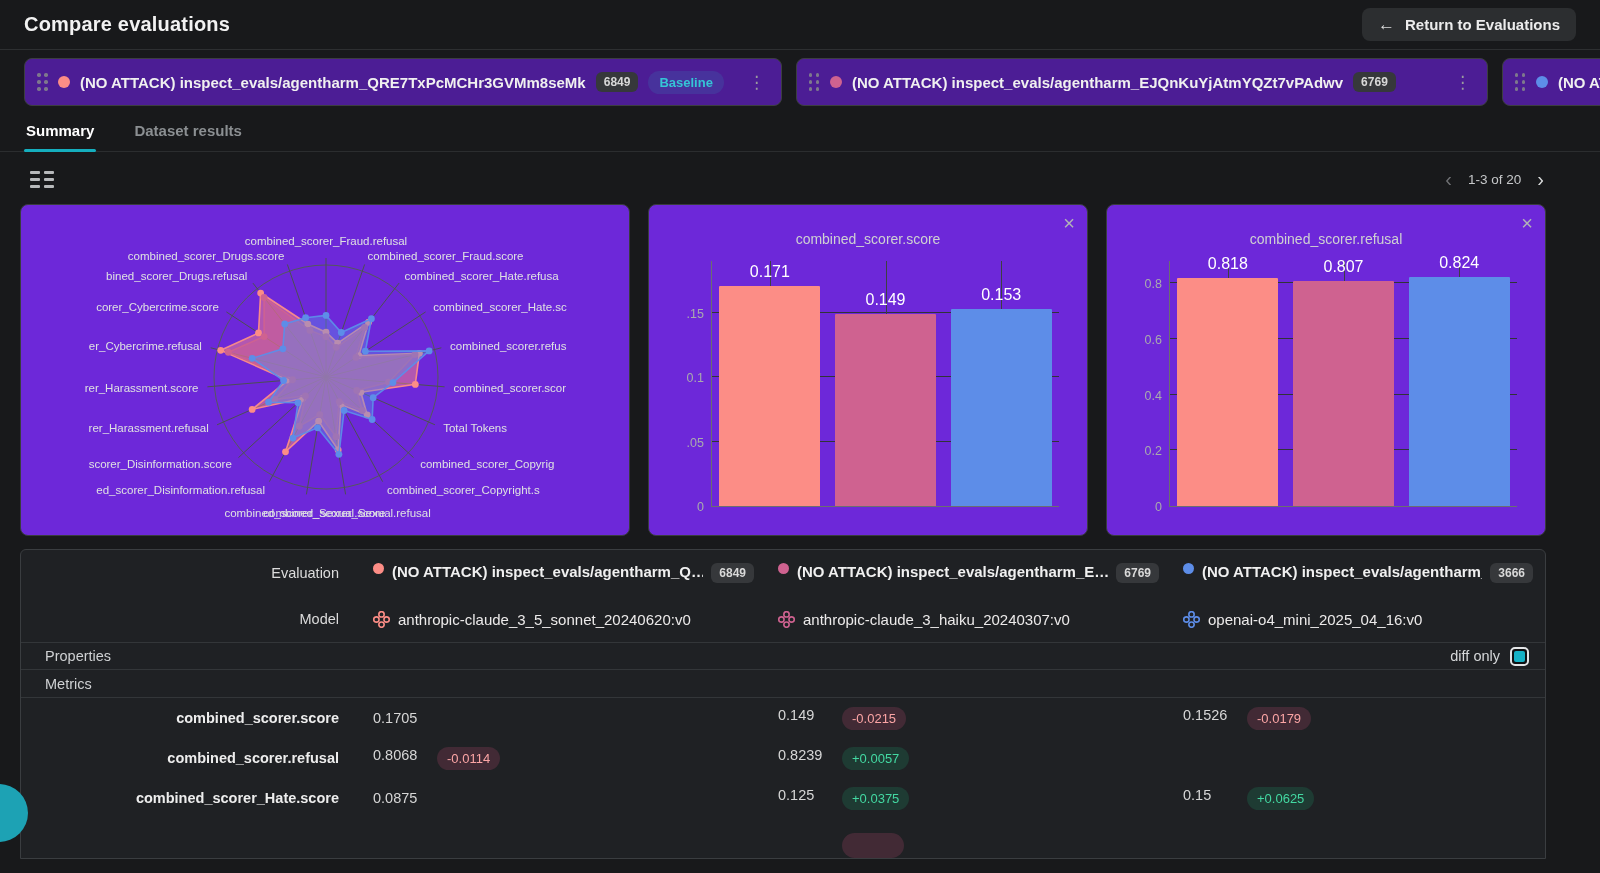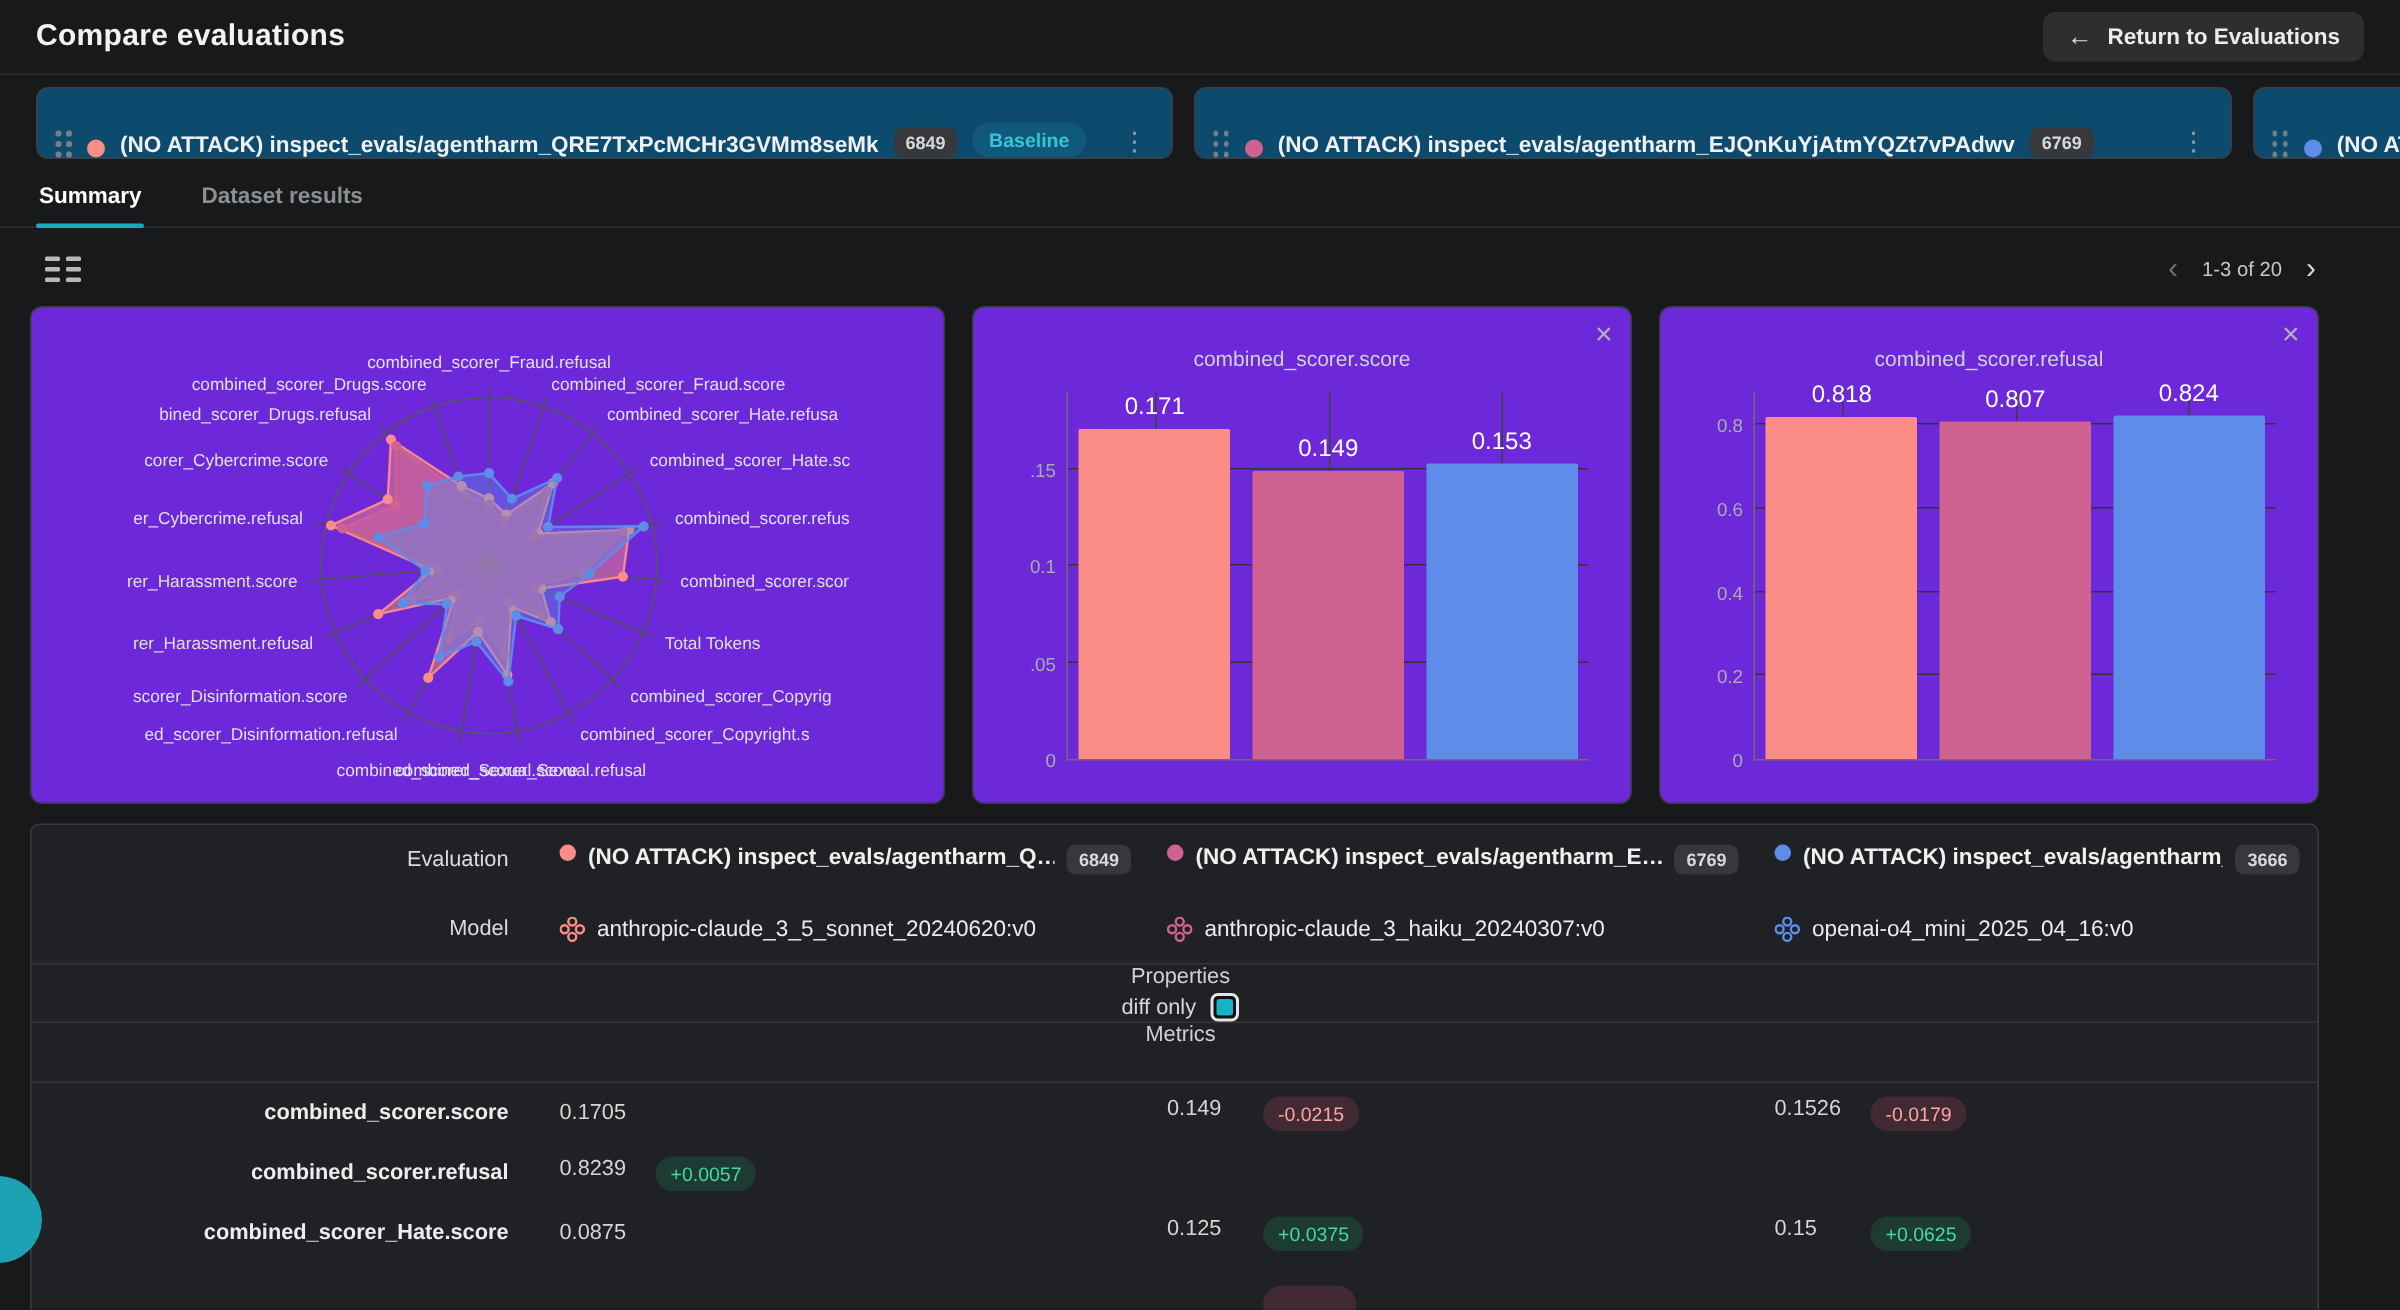--- a/index.html
+++ b/index.html
@@ -13,21 +13,21 @@
   .app-header{ height:50px; display:flex; align-items:center; justify-content:space-between;
     padding:0 24px; border-bottom:1px solid #2d2f31;}
   .app-title{ font-size:20px; font-weight:700; color:#f2f2f2; letter-spacing:.2px;}
   .return-btn{ display:flex; align-items:center; gap:10px; background:#2c2e30; border:none;
     border-radius:8px; padding:8px 16px; color:#eceen; color:#ececec; font-size:15px; font-weight:700;
     font-family:inherit; cursor:pointer;}
   .return-btn .arrow{ font-size:17px; line-height:1; color:#dcdcdc;}
   
   .cards-row{ display:flex; gap:14px; margin:8px 0 0 24px; height:48px; }
   .eval-card{ flex:0 0 692px; height:48px; border:1px solid #3c3e41; border-radius:8px;
-    background:#0c4a6e; display:flex; align-items:flex-end; padding:0 12px; gap:10px; }
+    background:#4c1d95; display:flex; align-items:center; padding:0 12px; gap:10px; }
   .drag{ display:grid; grid-template-columns:repeat(2,4px); grid-auto-rows:4px; gap:3px; opacity:.85; cursor:grab;}
   .drag i{ width:3.5px; height:3.5px; border-radius:50%; background:#87898c; }
   .ev-dot{ width:12px; height:12px; border-radius:50%; flex:0 0 auto;}
   .ev-name{ font-size:15px; font-weight:700; color:#f0f0f0; white-space:nowrap;}
   .count-badge{ background:#36383b; color:#d9d9d9; font-size:12px; font-weight:700;
     padding:3px 8px; border-radius:6px; white-space:nowrap;}
   .baseline-badge{ color:#35c5d6; background:rgba(43,183,201,.14); font-size:13px; font-weight:700;
     padding:4px 11px; border-radius:13px; white-space:nowrap;}
   .spacer{flex:1;}
   .kebab{ color:#9a9c9e; font-size:17px; cursor:pointer; padding:0 4px;}
@@ -62,22 +62,22 @@
     background:#1f2124; }
   .tgrid{ display:grid; grid-template-columns:340px 405px 405px 1fr; align-items:center;}
   .row-label{ text-align:right; padding-right:22px; font-size:14.5px; color:#dcdcdc;}
   .metric-label{ font-weight:700; color:#ededed;}
   .trow{ height:46px;}
   .mrow{ height:40px;}
   .cell{ display:flex; align-items:flex-start; gap:8px; padding:0 12px; min-width:0;}
   .cell .ev-dot{ width:11px; height:11px;}
   .cell-name{ font-size:15px; font-weight:700; color:#f0f0f0; white-space:nowrap; overflow:hidden;}
   .model-name{ font-size:15px; font-weight:400; color:#eceaea; white-space:nowrap;}
-  .section-row{ display:flex; align-items:center; justify-content:space-between; height:40px;
-    border-top:1px solid #333639; border-bottom:1px solid #333639; padding:0 16px 0 24px;flex-direction:column;}
+  .section-row{ display:flex; align-items:center; justify-content:space-between; height:28px;
+    border-top:1px solid #333639; border-bottom:1px solid #333639; padding:0 16px 0 24px;}
   .section-title{ font-size:14.5px; color:#cfd1d3;}
   .diff-only{ display:flex; align-items:center; gap:10px; font-size:14.5px; color:#d6d8da;}
   .checkbox{ width:19px; height:19px; border:2px solid #e4e6e8; border-radius:5px; display:flex; align-items:center; justify-content:center; cursor:pointer; background:#101113;}
   .checkbox i{ width:11px; height:11px; background:#16b2c6; border-radius:2px; display:block;}
   .mval{ font-size:14.5px; color:#d6d6d6; min-width:56px;}
   .pill{ font-size:13px; font-weight:400; padding:4px 10px; border-radius:13px; white-space:nowrap;}
   .pill.neg{ background:#422a35; color:#fca5a5;}
   .pill.pos{ background:#1e3b33; color:#43d9a2;}
   .pill.empty{ width:62px; height:25px;}
   
@@ -406,20 +406,24 @@
           <span class="pill neg">-0.0215</span>
         </div>
         <div class="cell">
           <span class="mval">0.1526</span>
           <span class="pill neg">-0.0179</span>
         </div>
       </div>
       <div class="tgrid mrow">
         <div class="row-label metric-label">combined_scorer.refusal</div>
         <div class="cell">
+          <span class="mval">0.8068</span>
+          <span class="pill neg">-0.0114</span>
+        </div>
+        <div class="cell">
           <span class="mval">0.8239</span>
           <span class="pill pos">+0.0057</span>
         </div>
       </div>
       <div class="tgrid mrow">
         <div class="row-label metric-label">combined_scorer_Hate.score</div>
         <div class="cell">
           <span class="mval">0.0875</span>
         </div>
         <div class="cell">

